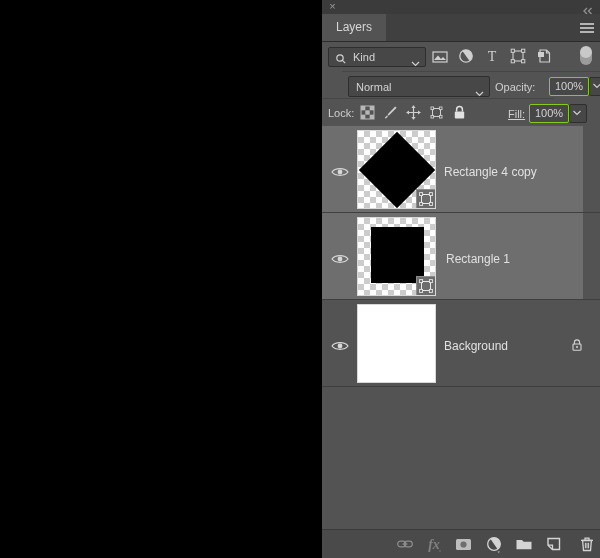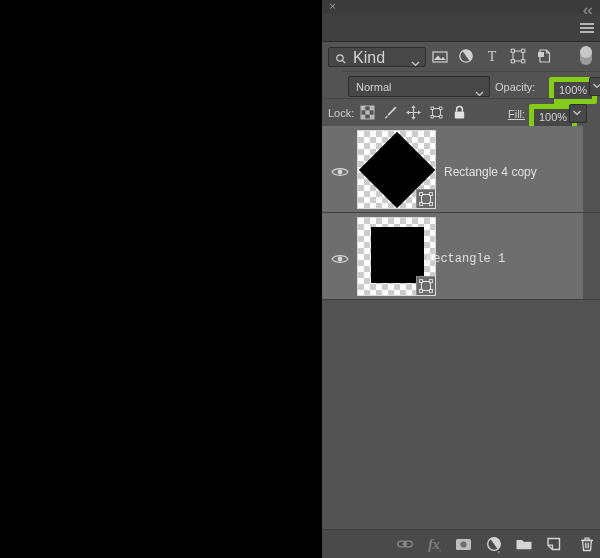--- a/index.html
+++ b/index.html
@@ -102,21 +102,21 @@
     width: 96px; height: 18px;
     background: #474747;
     border: 1px solid #2e2e2e;
     border-radius: 2px;
     cursor: pointer;
   }
   .kind-label {
     position: absolute;
     left: 24px; top: 1px;
     color: #d3d3d3;
-    font-size: 16px;
+    font-size: 11px;
     line-height: 17px;
   }
   .kind-mag {
     position: absolute;
     left: 6px; top: 3px;
     width: 12px; height: 12px;
   }
   .kind-chev {
     position: absolute;
     right: 5px; top: 5px;
@@ -186,21 +186,21 @@
   .field-caption {
     position: absolute;
     color: #cfcfcf;
     font-size: 11px;
     line-height: 14px;
   }
   .num-box {
     position: absolute;
     height: 17px;
     background: #474747;
-    border: 5px solid #84cc16;
+    border: 1px solid #84cc16;
     border-radius: 2px;
     color: #d3d3d3;
     font-size: 11px;
     line-height: 17px;
     text-align: center;
     cursor: text;
   }
   .num-chev {
     position: absolute;
     width: 16px; height: 17px;
@@ -344,20 +344,21 @@
       <div class="close-x">×</div>
       <div class="collapse-chev">
         <svg width="12" height="10" viewBox="0 0 12 10">
           <path d="M5 2 L2 5 L5 8" fill="none" stroke="#8f8f8f" stroke-width="1.4"></path>
           <path d="M9.5 2 L6.5 5 L9.5 8" fill="none" stroke="#8f8f8f" stroke-width="1.4"></path>
         </svg>
       </div>
     </div>
 
     <div class="tab-strip">
+      <div class="tab">Layers</div>
       <div class="panel-menu">
         <i></i>
           <i></i>
           <i></i>
       </div>
     </div>
 
     <div class="filter-row">
       <div class="kind-select">
         <div class="kind-mag">
@@ -541,23 +542,45 @@
           <div class="vector-badge">
             <svg width="18" height="18" viewBox="0 0 18 18">
               <rect x="4.5" y="4.5" width="9" height="9" fill="none" stroke="#e8e8e8" stroke-width="1"></rect>
               <rect x="2.6" y="2.6" width="3" height="3" fill="#6c6c6c" stroke="#e8e8e8" stroke-width=".9"></rect>
               <rect x="12.4" y="2.6" width="3" height="3" fill="#6c6c6c" stroke="#e8e8e8" stroke-width=".9"></rect>
               <rect x="2.6" y="12.4" width="3" height="3" fill="#6c6c6c" stroke="#e8e8e8" stroke-width=".9"></rect>
               <rect x="12.4" y="12.4" width="3" height="3" fill="#6c6c6c" stroke="#e8e8e8" stroke-width=".9"></rect>
             </svg>
           </div>
         </div>
-        <div class="layer-name" style="left:104px; top:39px;font-family:Liberation Mono, monospace;">Rectangle 1</div>
-      </div>
-
+        <div class="layer-name" style="left:124px; top:39px;">Rectangle 1</div>
+      </div>
+
+      <div class="layer-row" style="top:174px; height:87px;">
+        <div class="row-fill"></div>
+        <div class="eye-cell">
+          <div class="eye-icon" style="top:38px;">
+            <svg width="18" height="12" viewBox="0 0 18 12">
+              <path d="M1 6 C4 1.6 14 1.6 17 6 C14 10.4 4 10.4 1 6 Z" fill="none" stroke="#d8d8d8" stroke-width="1.2"></path>
+              <circle cx="9" cy="6" r="2.4" fill="#d8d8d8"></circle>
+            </svg>
+          </div>
+        </div>
+        <div class="thumb-wrap" style="left:35px; top:4px; width:79px; height:79px;">
+          <div class="shape-black" style="left:0; top:0; width:100%; height:100%; background:#ffffff;"></div>
+        </div>
+        <div class="layer-name" style="left:122px; top:39px;">Background</div>
+        <div class="lock-badge" style="top:38px;">
+          <svg width="14" height="14" viewBox="0 0 14 14">
+            <path d="M4.4 6.2 V4.5 A2.6 2.6 0 0 1 9.6 4.5 V6.2" fill="none" stroke="#d4d4d4" stroke-width="1.1"></path>
+            <rect x="3" y="6" width="8" height="6.2" rx="0.8" fill="none" stroke="#d4d4d4" stroke-width="1.1"></rect>
+            <circle cx="7" cy="9" r="1" fill="#d4d4d4"></circle>
+          </svg>
+        </div>
+      </div>
 
     </div>
 
     <div class="panel-footer">
 
       <div class="fbtn" style="left:72px;">
         <svg width="22" height="20" viewBox="0 0 22 20">
           <path d="M9.5 10 A3 3 0 0 1 9.5 10 M6.5 7.2 H9 A2.8 2.8 0 0 1 9 12.8 H6.5 A2.8 2.8 0 0 1 6.5 7.2 Z" fill="none" stroke="#8d8d8d" stroke-width="1.2"></path>
           <path d="M13 7.2 H15.5 A2.8 2.8 0 0 1 15.5 12.8 H13 A2.8 2.8 0 0 1 13 7.2 Z" fill="none" stroke="#8d8d8d" stroke-width="1.2"></path>
           <path d="M8.6 10 H13.4" stroke="#8d8d8d" stroke-width="1.2"></path>

